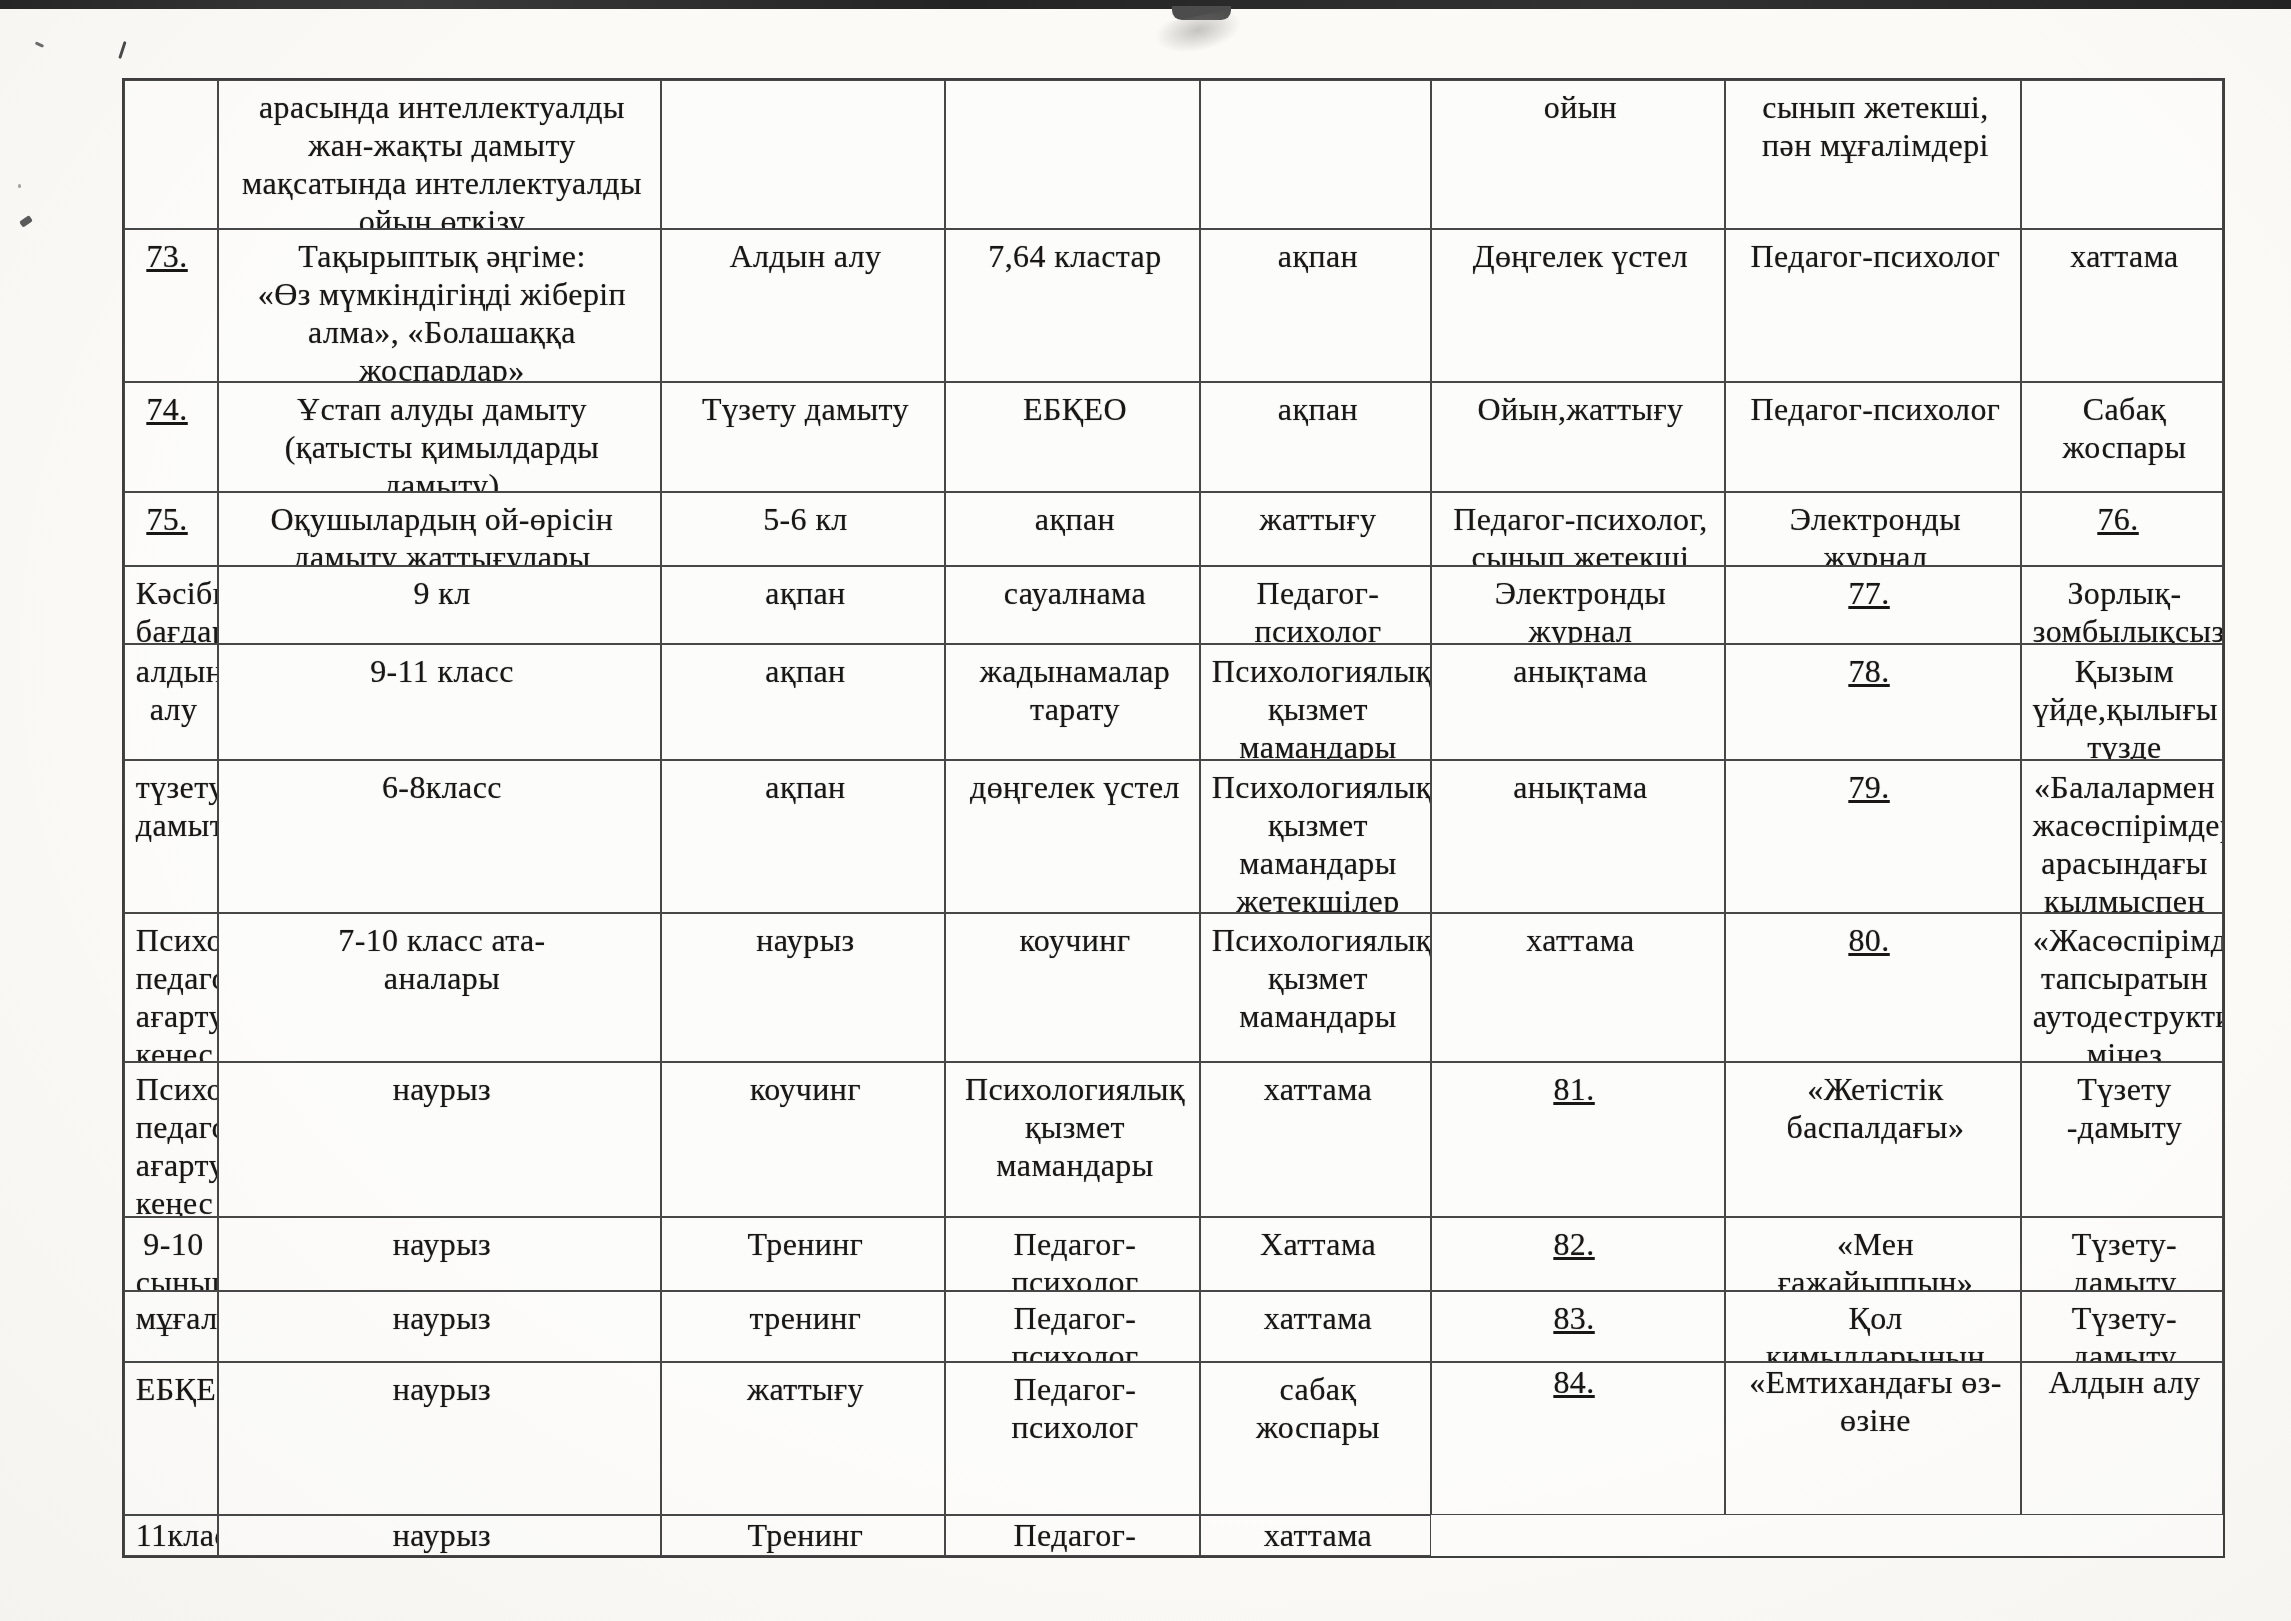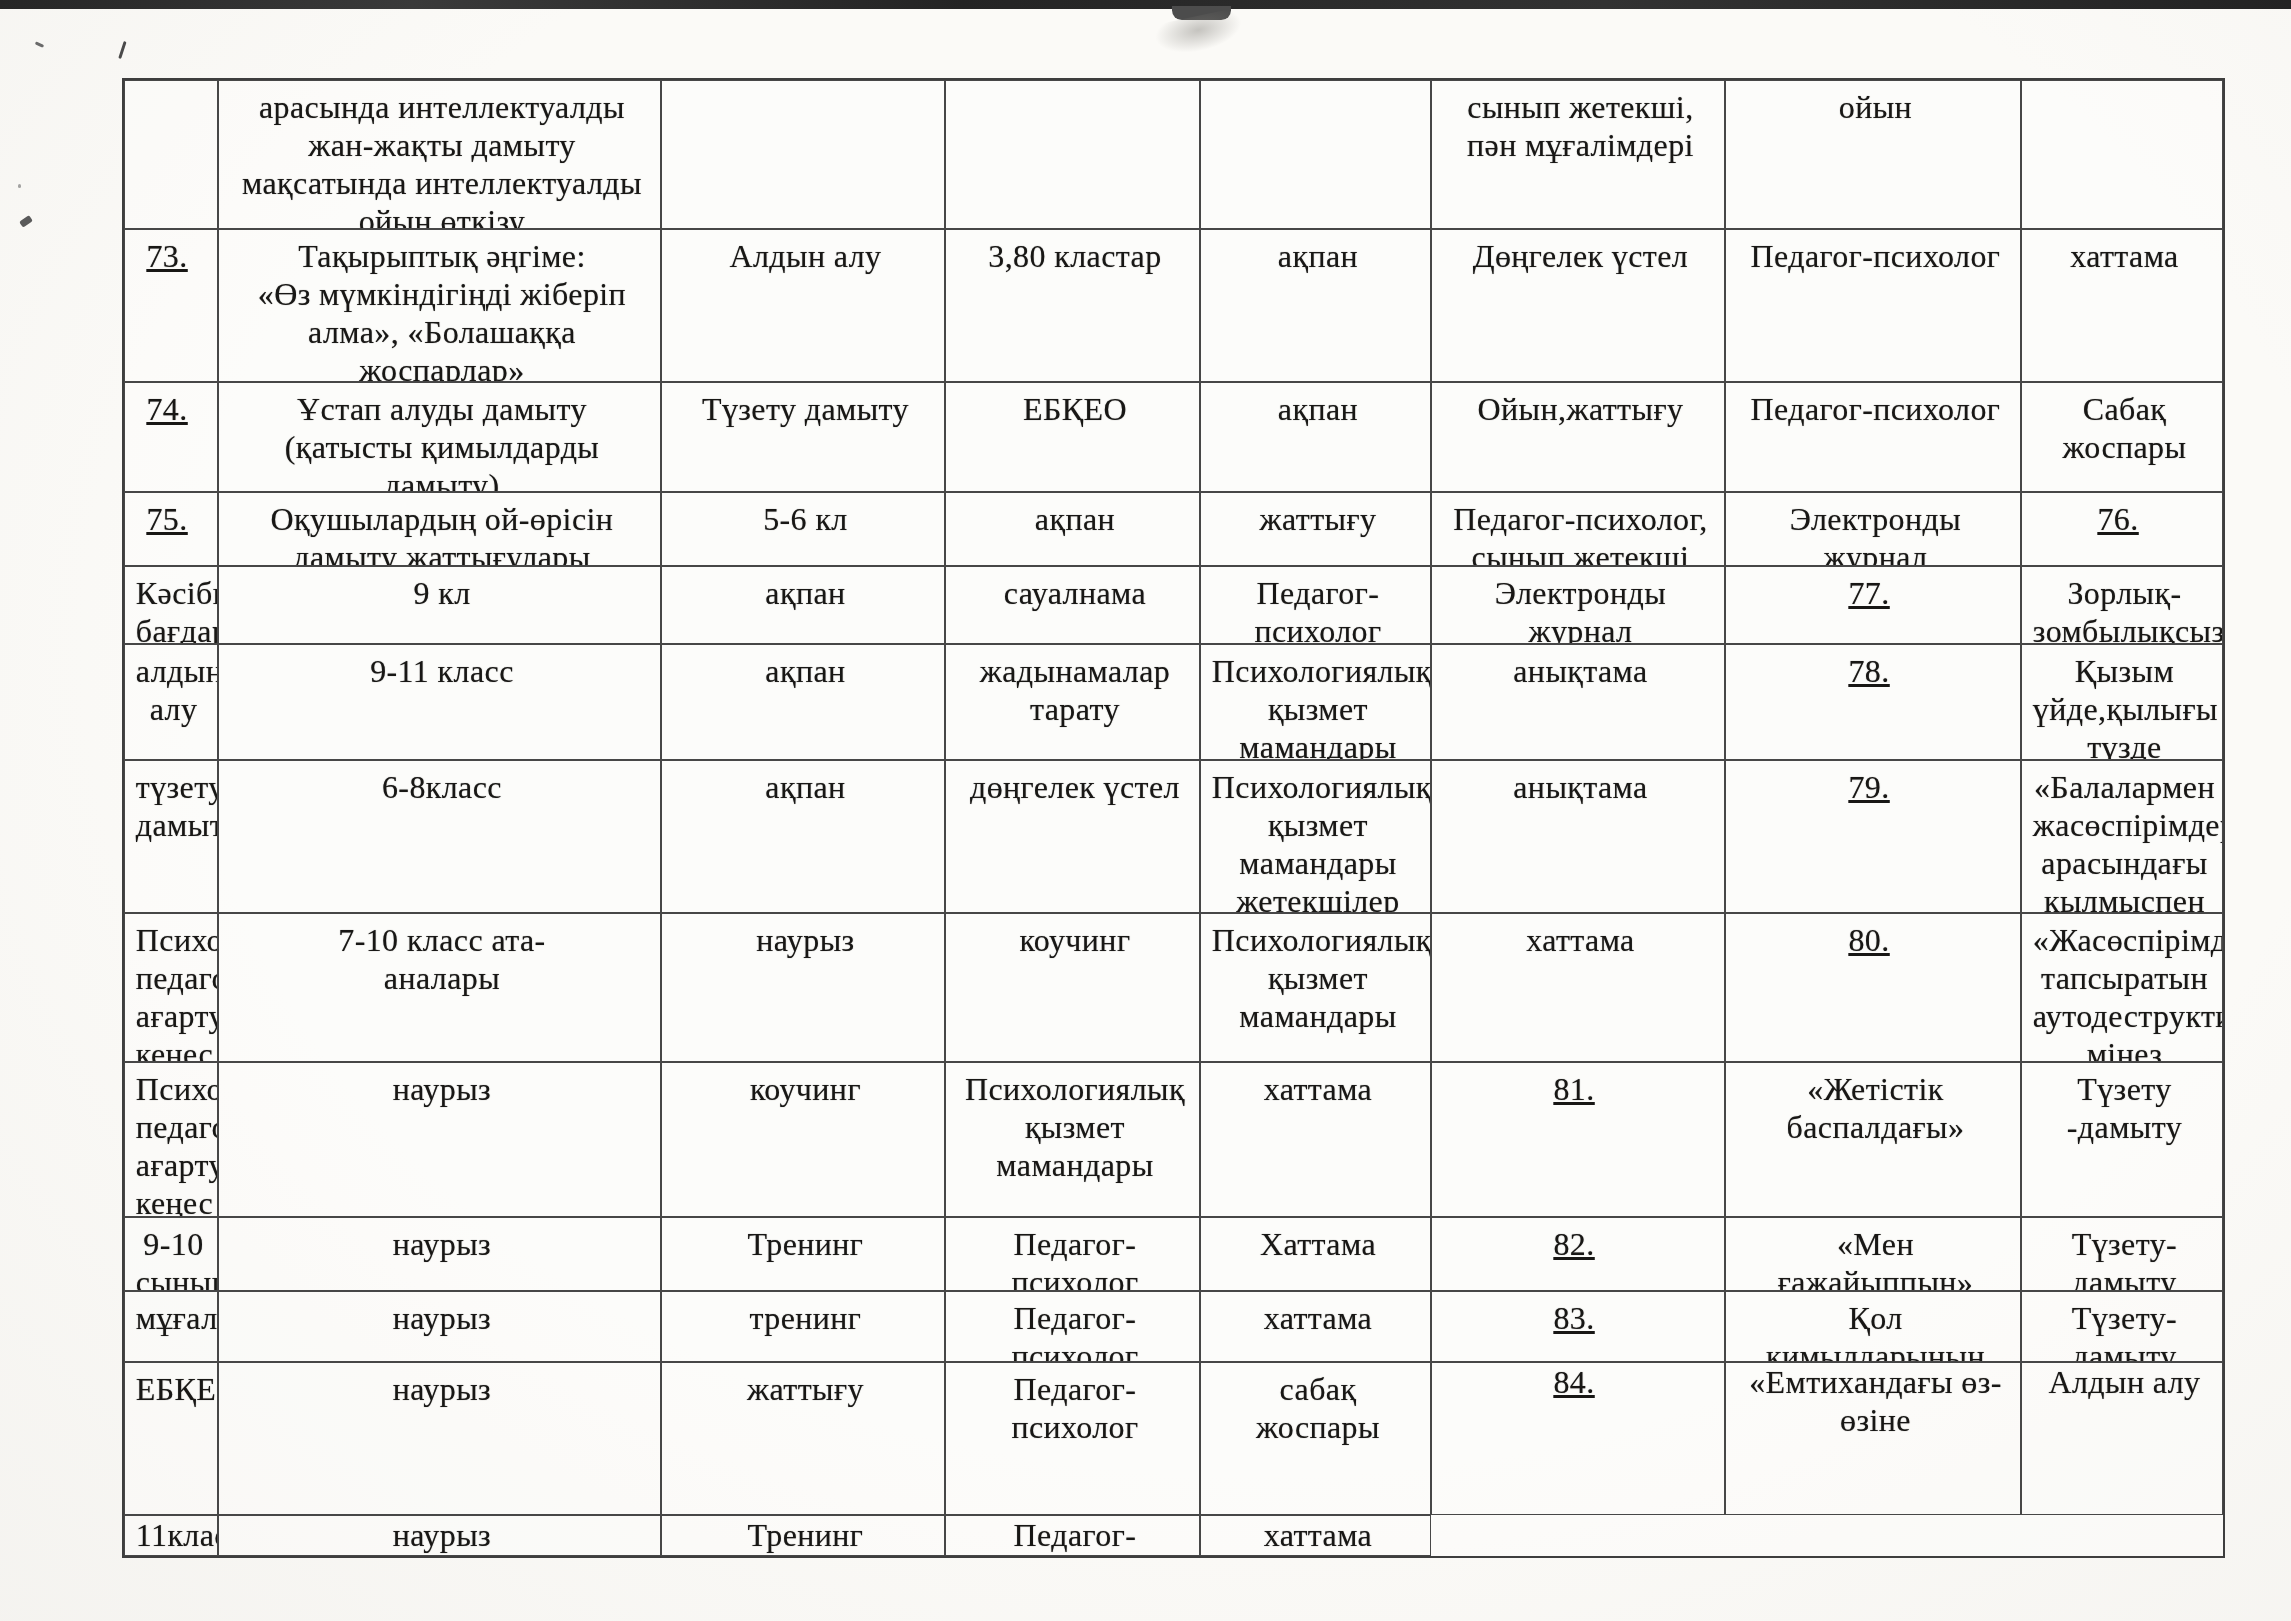--- a/index.html
+++ b/index.html
@@ -72,32 +72,32 @@
 
   <div class="plan-table" id="plan-table">
   <div class="cell c0"></div>
   <div class="cell c1">арасында интеллектуалды
 жан-жақты дамыту
 мақсатында интеллектуалды
 ойын өткізу</div>
   <div class="cell c2"></div>
   <div class="cell c3"></div>
   <div class="cell c4"></div>
+  <div class="cell c5">ойын</div>
   <div class="cell c6">сынып жетекші,
 пән мұғалімдері</div>
-  <div class="cell c5">ойын</div>
   <div class="cell c7"></div>
 
   <div class="cell c0">73.</div>
   <div class="cell c1">Тақырыптық әңгіме:
 «Өз мүмкіндігіңді жіберіп
 алма», «Болашаққа
 жоспарлар»</div>
   <div class="cell c2">Алдын алу</div>
-  <div class="cell c3">3,80 кластар</div>
+  <div class="cell c3">7,64 кластар</div>
   <div class="cell c4">ақпан</div>
   <div class="cell c5">Дөңгелек үстел</div>
   <div class="cell c6">Педагог-психолог</div>
   <div class="cell c7">хаттама</div>
 
   <div class="cell c0">74.</div>
   <div class="cell c1">Ұстап алуды дамыту
 (қатысты қимылдарды
 дамыту)</div>
   <div class="cell c2">Түзету дамыту</div>

